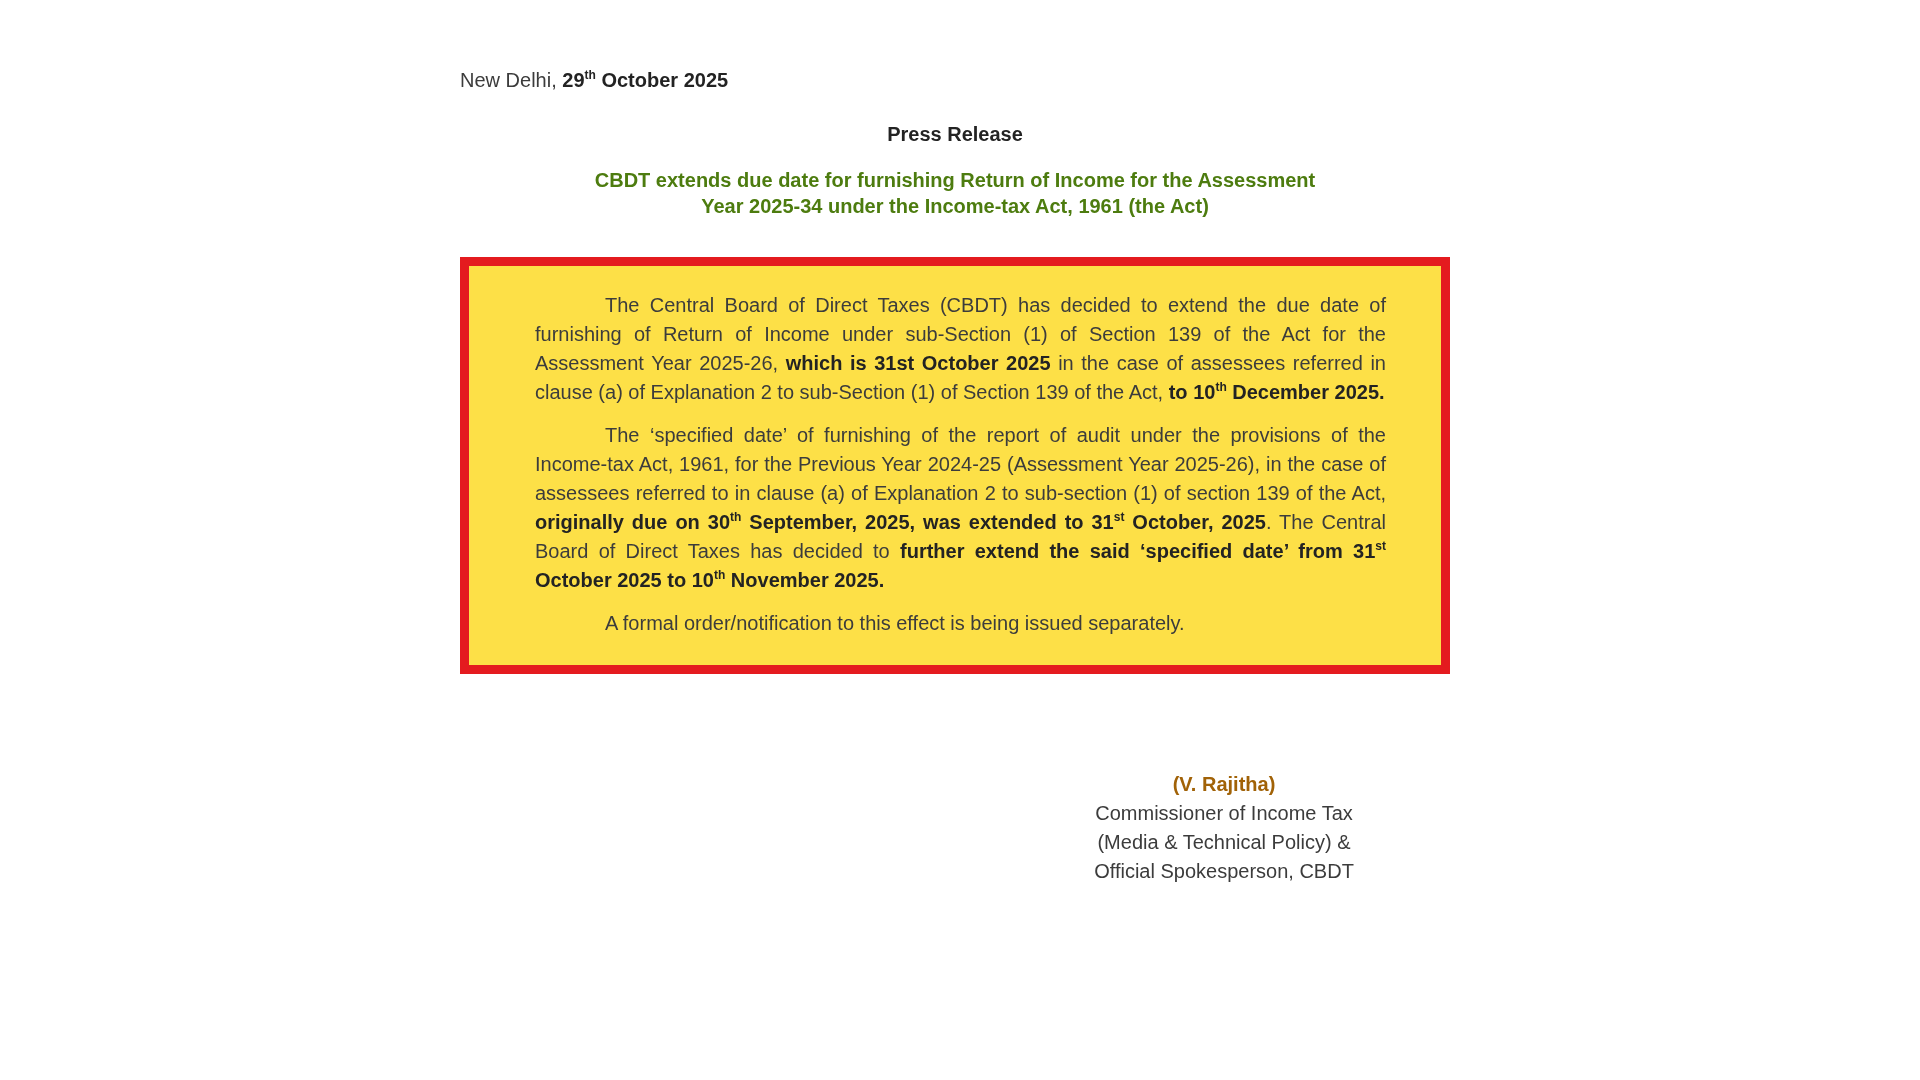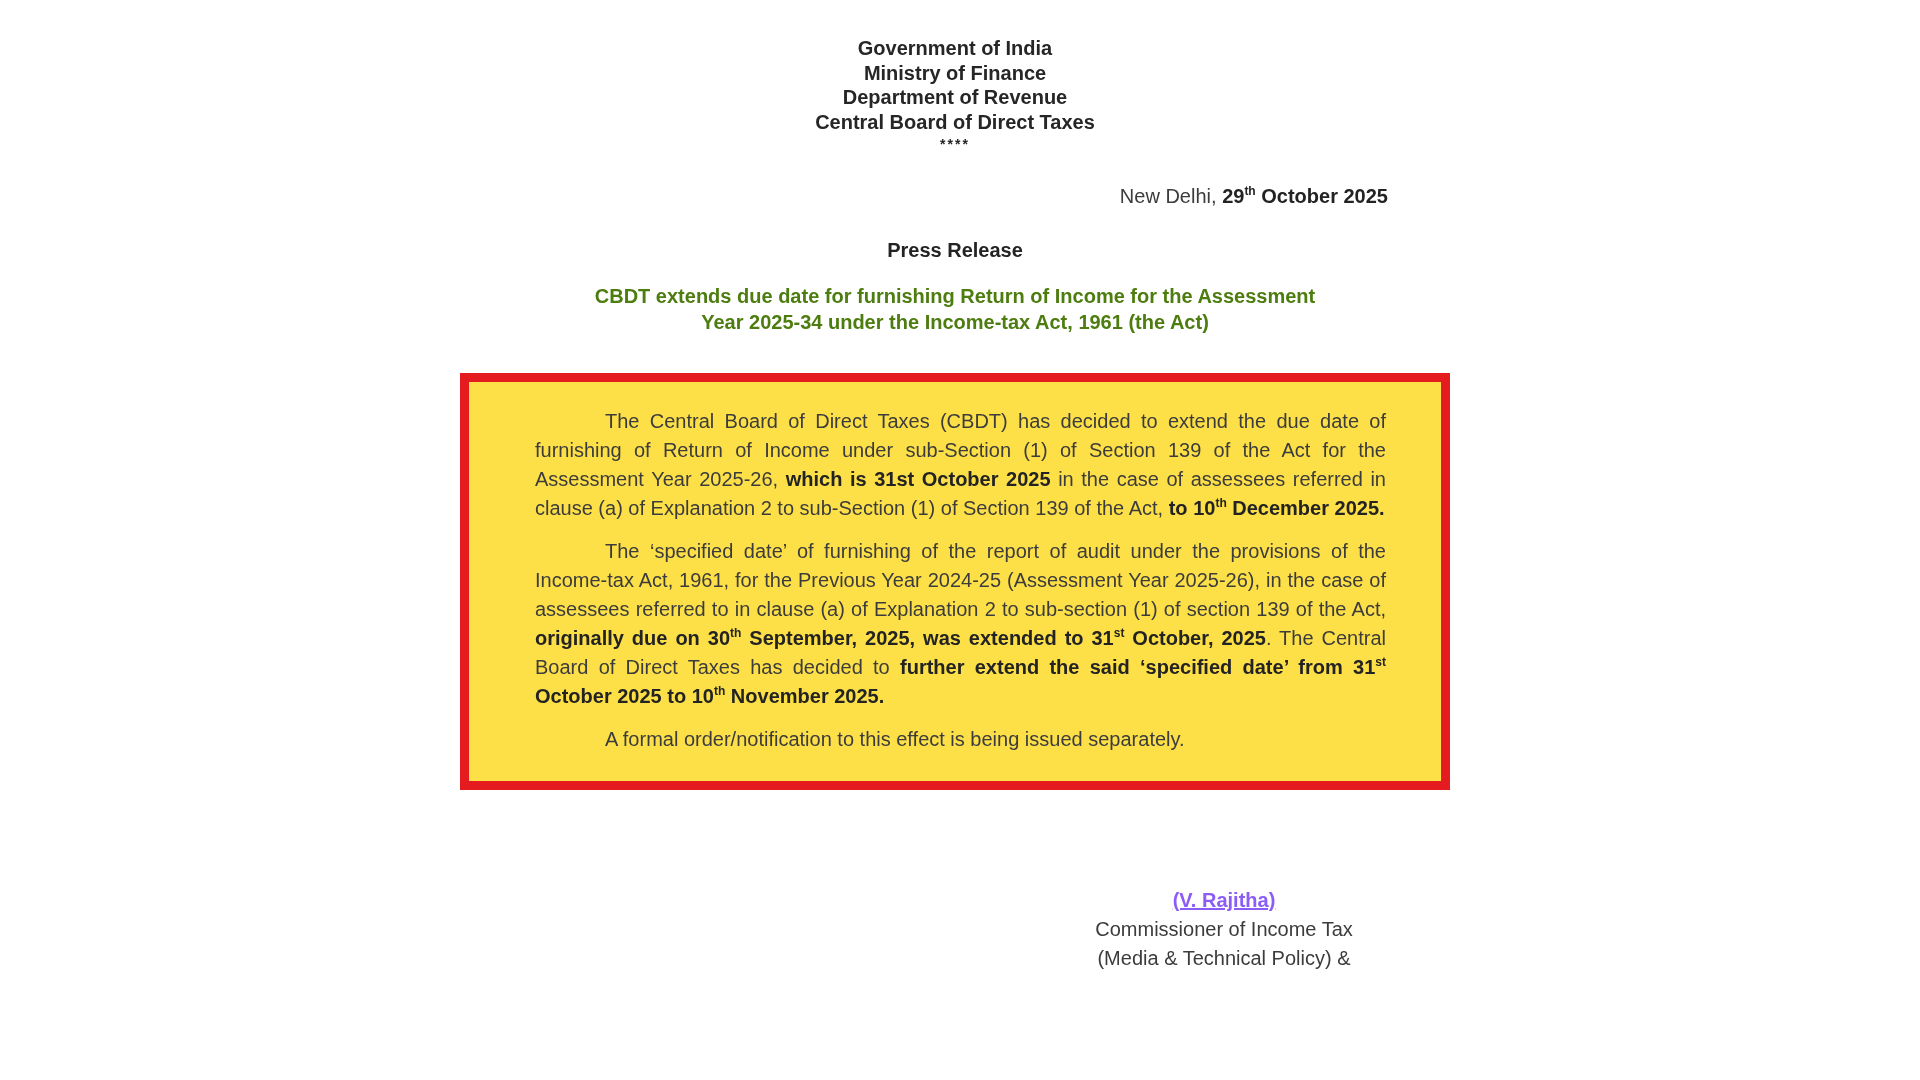--- a/index.html
+++ b/index.html
@@ -33,21 +33,21 @@
     text-align: center;
     font-weight: 700;
     color: #262626;
     font-size: 14px;
     line-height: 16px;
     letter-spacing: 2px;
     margin-top: 2px;
   }
 
   .dateline {
-    text-align: right;
+    text-align: left;
     padding-right: 62px;
     margin-top: 30px;
     font-size: 20px;
     line-height: 29px;
     color: #3c3c3c;
   }
 
   .heading {
     text-align: center;
     margin-top: 26px;
@@ -96,35 +96,28 @@
   }
 
   .sig {
     margin: 96px 58px 0 auto;
     width: 336px;
     text-align: center;
     font-size: 20px;
     line-height: 29px;
     color: #3c3c3c;
   }
-  .sig .name { font-weight: 700; color: #8b5cf6; text-decoration: underline; }
+  .sig .name { font-weight: 700; color: #a16207; }
 </style>
 </head>
 <body>
 
 <div class="page">
   <div class="doc">
 
-    <div class="hdr">
-      <div>Government of India</div>
-      <div>Ministry of Finance</div>
-      <div>Department of Revenue</div>
-      <div>Central Board of Direct Taxes</div>
-      <div class="stars">****</div>
-    </div>
 
     <div class="dateline"><span>New Delhi, </span><span class="b">29</span><sup class="b">th</sup><span class="b"> October 2025</span></div>
 
     <div class="heading">
       <span class="u">Press Release</span>
     </div>
 
     <div class="title">
       <div>CBDT extends due date for furnishing Return of Income for the Assessment</div>
       <div>Year 2025-34 under the Income-tax Act, 1961 (the Act)</div>
@@ -133,16 +126,17 @@
     <div class="box">
       <p class="para"><span>The Central Board of Direct Taxes (CBDT) has decided to extend the due date of furnishing of Return of Income under sub-Section (1) of Section 139 of the Act for the Assessment Year 2025-26, </span><span class="b">which is 31st October 2025</span><span> in the case of assessees referred in clause (a) of Explanation 2 to sub-Section (1) of Section 139 of the Act, </span><span class="b">to 10</span><sup class="b">th</sup><span class="b"> December 2025.</span></p>
       <p class="para"><span>The ‘specified date’ of furnishing of the report of audit under the provisions of the Income-tax Act, 1961, for the Previous Year 2024-25 (Assessment Year 2025-26), in the case of assessees referred to in clause (a) of Explanation 2 to sub-section (1) of section 139 of the Act, </span><span class="b">originally due on 30</span><sup class="b">th</sup><span class="b">&nbsp;September, 2025, was extended to 31</span><sup class="b">st</sup><span class="b">&nbsp;October, 2025</span><span>. The Central Board of Direct Taxes has decided to </span><span class="b">further extend the said ‘specified date’ from 31</span><sup class="b">st</sup><span class="b"> October 2025 to 10</span><sup class="b">th</sup><span class="b"> November 2025.</span></p>
       <p class="para last"><span>A formal order/notification to this effect is being issued separately.</span></p>
     </div>
 
     <div class="sig">
       <div class="name">(V. Rajitha)</div>
       <div>Commissioner of Income Tax</div>
       <div>(Media &amp; Technical Policy) &amp;</div>
+      <div>Official Spokesperson, CBDT</div>
     </div>
 
   </div>
 </div>
 
 </body></html>

